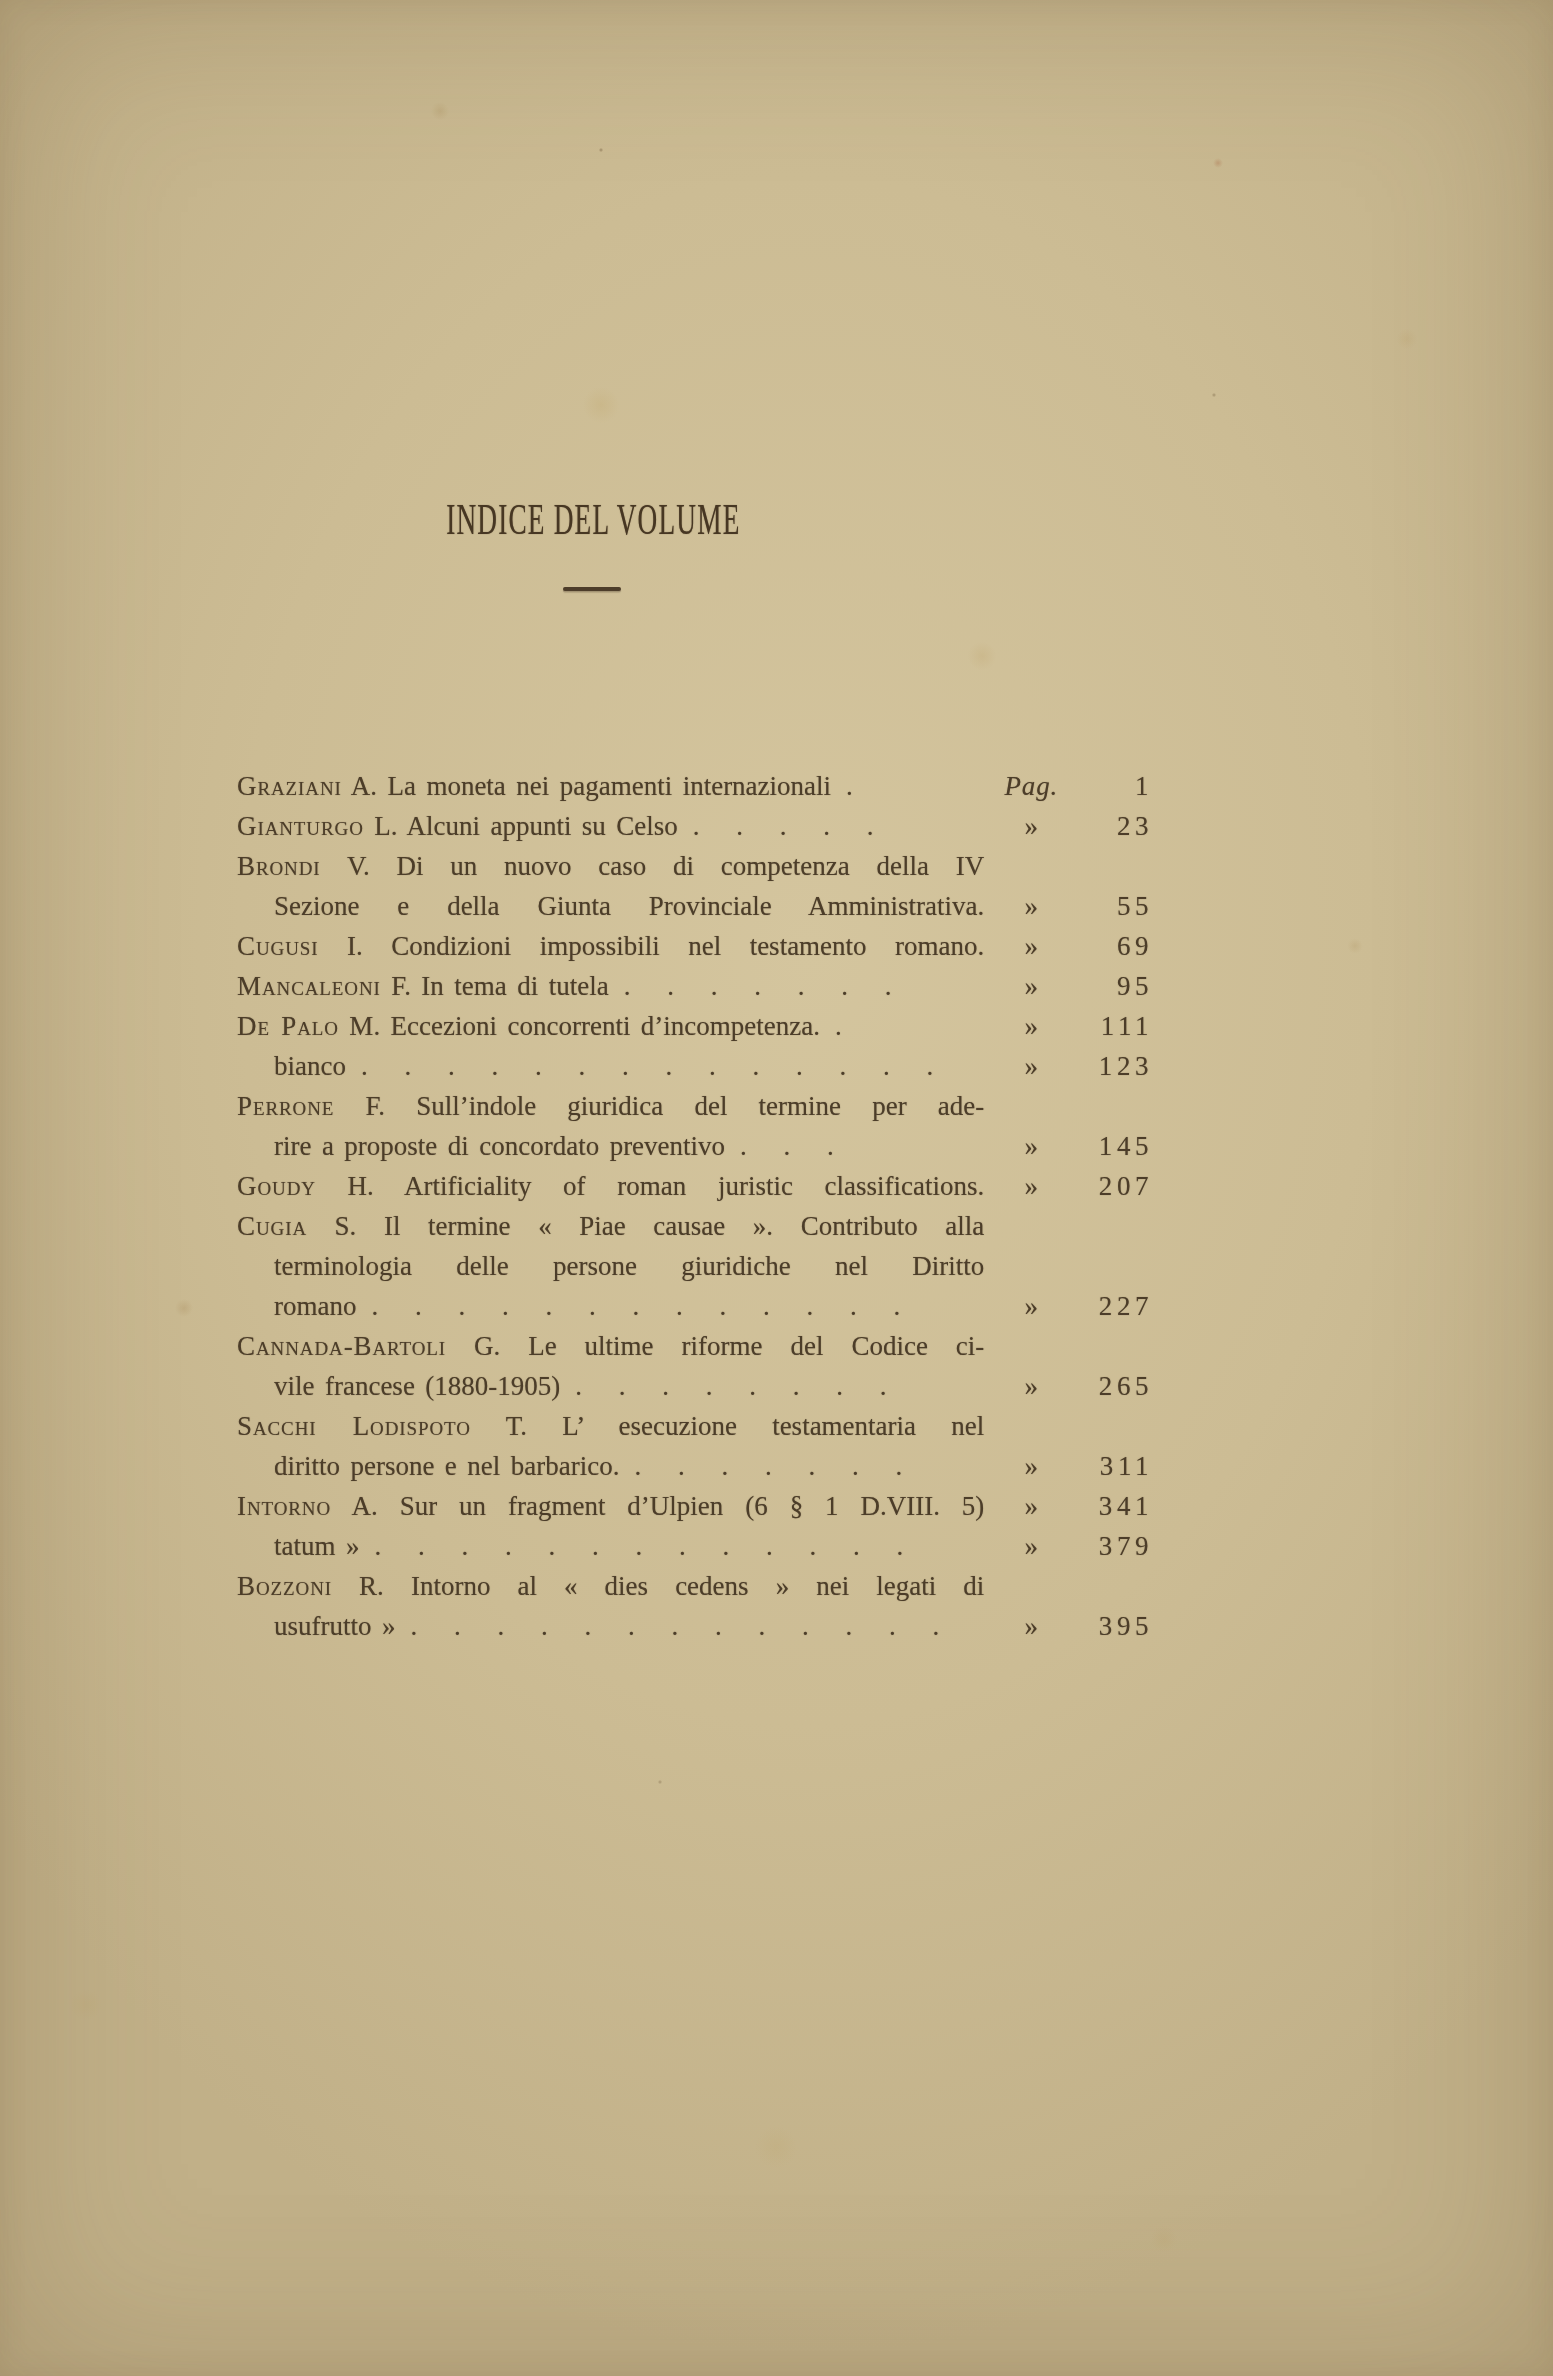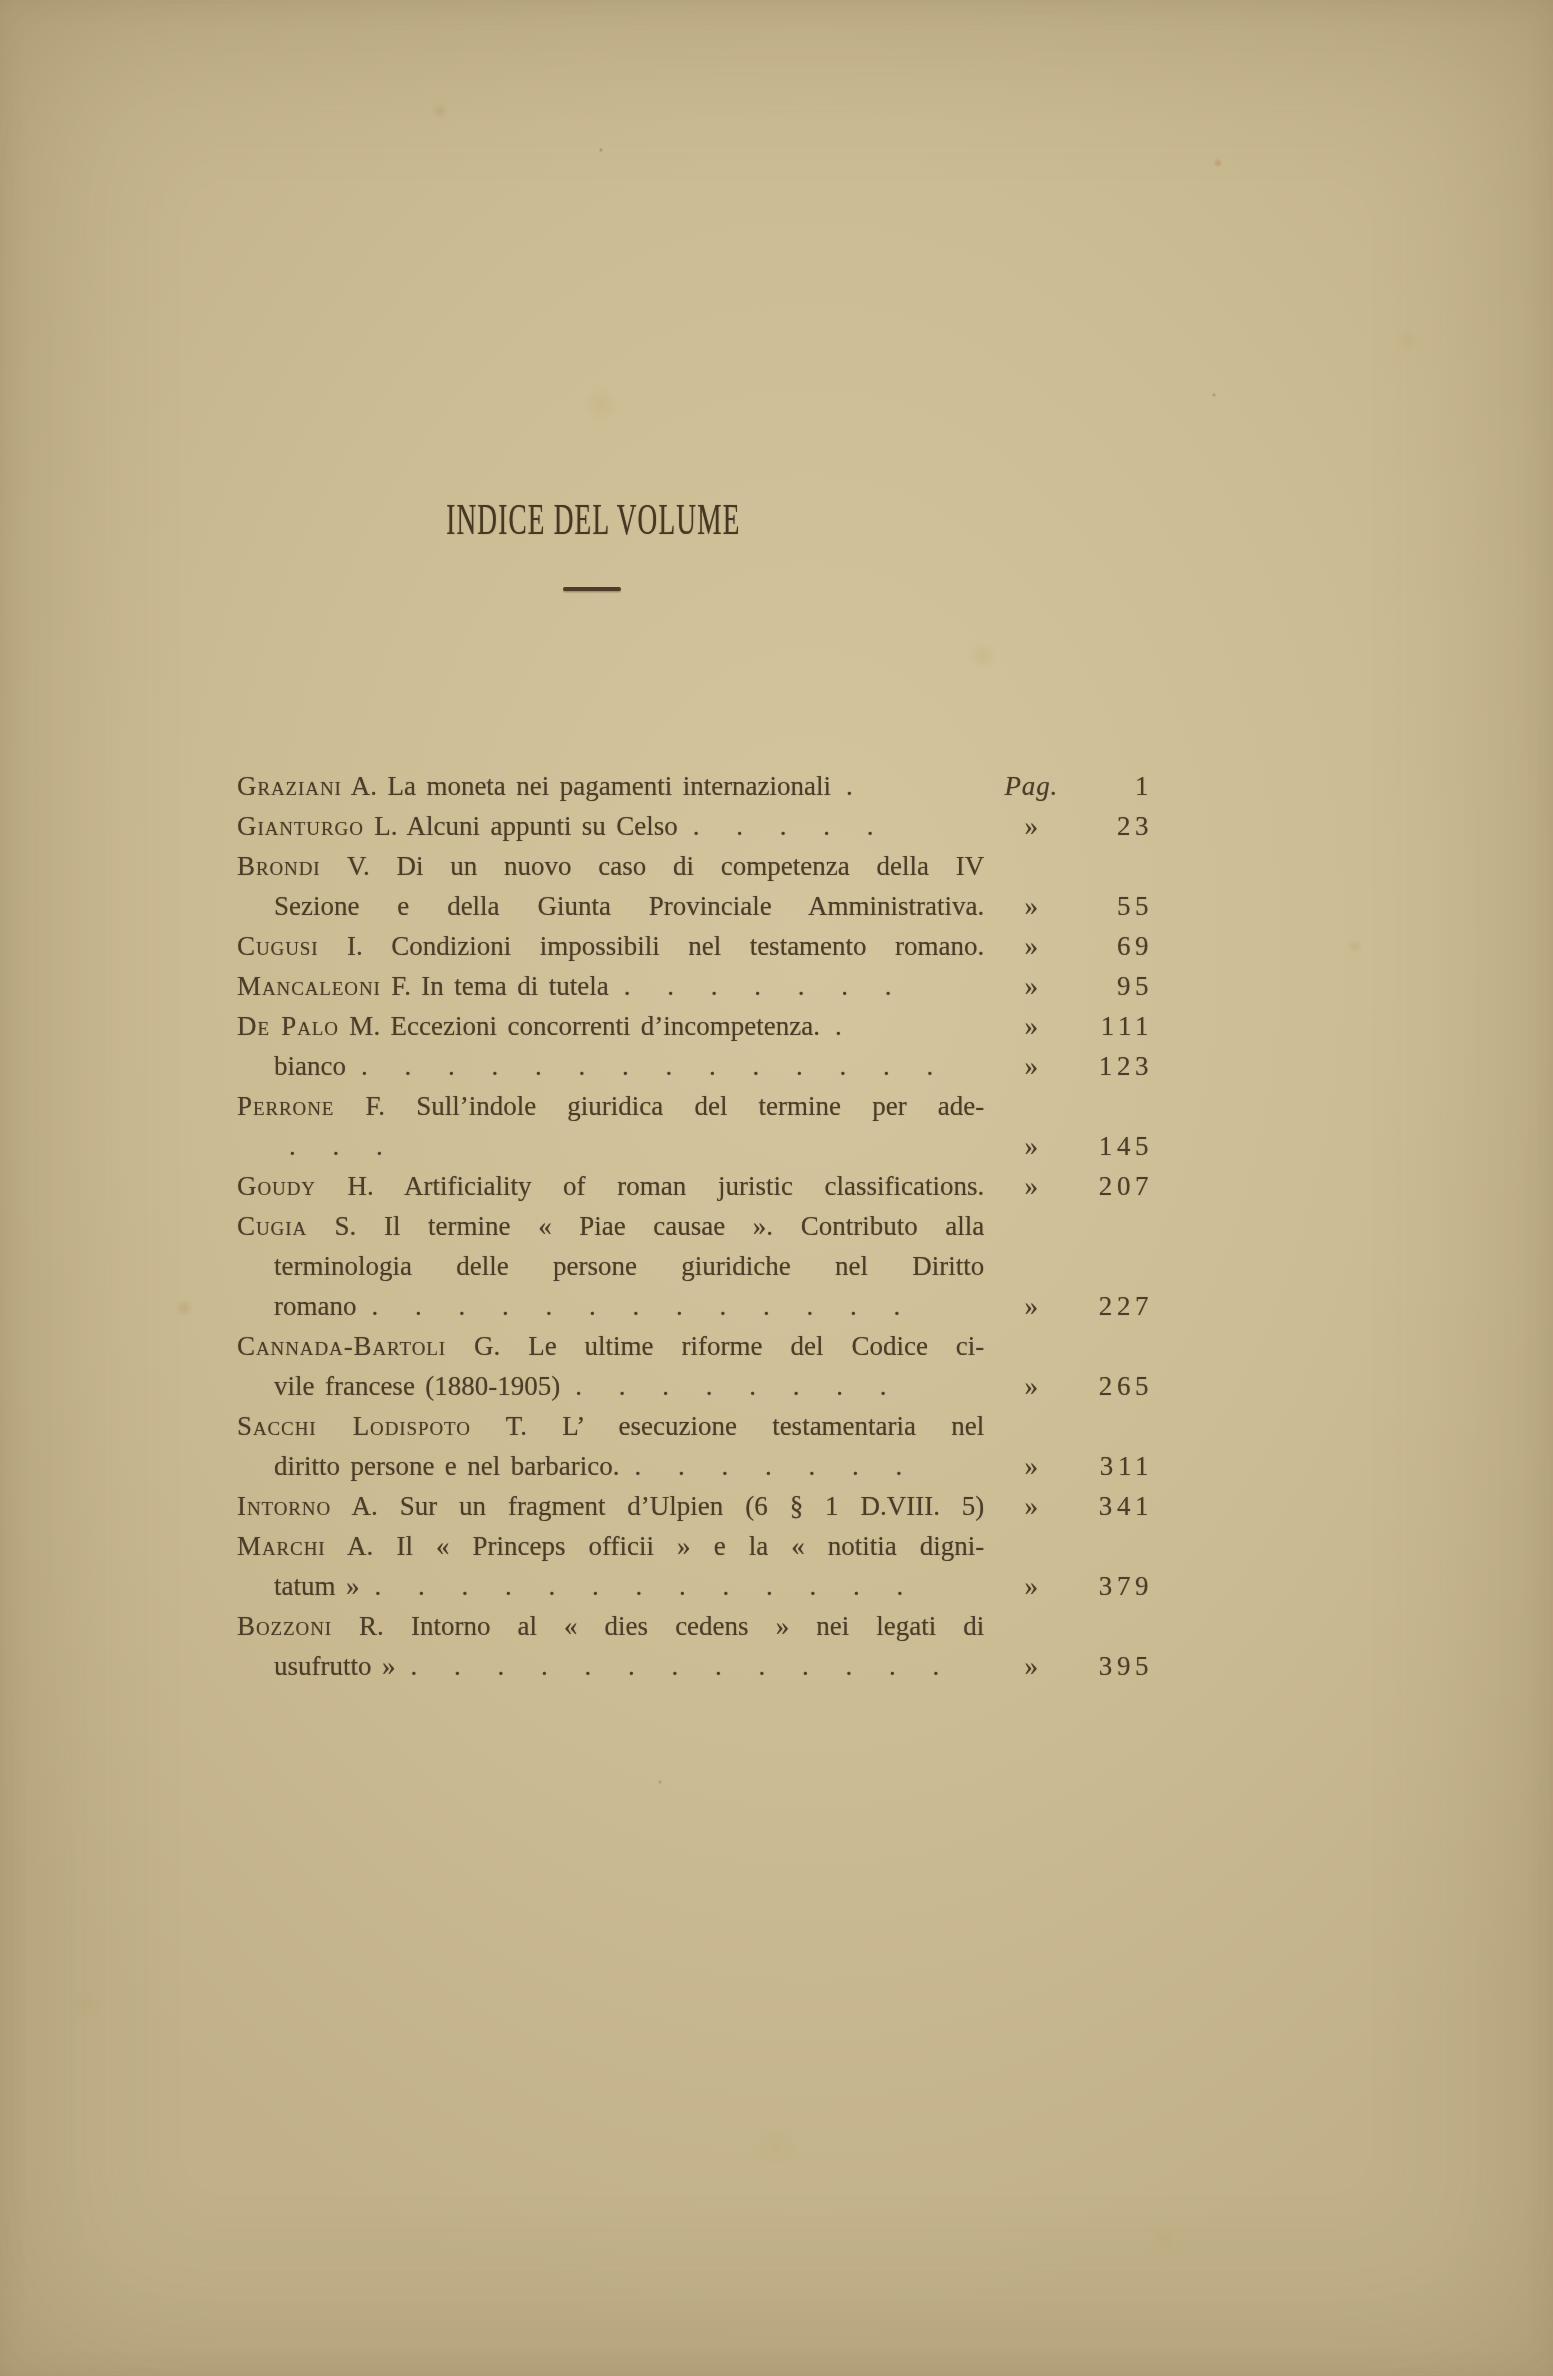--- a/index.html
+++ b/index.html
@@ -138,20 +138,21 @@
   <div class="line">
     <span class="bw">
           <span class="txt j"><span class="sc">Perrone</span><span class="rest"> F. Sull’indole giuridica del termine per ade-</span></span>
         </span>
     <span class="ref"></span>
     <span class="page-num"></span>
   </div>
 
   <div class="line indent">
     <span class="bw">
+          <span class="txt"><span class="sc"></span><span class="rest">rire a proposte di concordato preventivo</span></span>
           <span class="leader">. . .</span>
         </span>
     <span class="ref">»</span>
     <span class="page-num">145</span>
   </div>
 
   <div class="line">
     <span class="bw">
           <span class="txt j"><span class="sc">Goudy</span><span class="rest"> H. Artificiality of roman juristic classifications.</span></span>
         </span>
@@ -219,27 +220,20 @@
   </div>
 
   <div class="line">
     <span class="bw">
           <span class="txt j"><span class="sc">Intorno</span><span class="rest"> A. Sur un fragment d’Ulpien (6 § 1 D.VIII. 5)</span></span>
         </span>
     <span class="ref">»</span>
     <span class="page-num">341</span>
   </div>
 
-  <div class="line">
-    <span class="bw">
-          <span class="txt j"><span class="sc">Marchi</span><span class="rest"> A. Il « Princeps officii » e la « notitia digni-</span></span>
-        </span>
-    <span class="ref"></span>
-    <span class="page-num"></span>
-  </div>
 
   <div class="line indent">
     <span class="bw">
           <span class="txt"><span class="sc"></span><span class="rest">tatum »</span></span>
           <span class="leader">. . . . . . . . . . . . .</span>
         </span>
     <span class="ref">»</span>
     <span class="page-num">379</span>
   </div>
 

